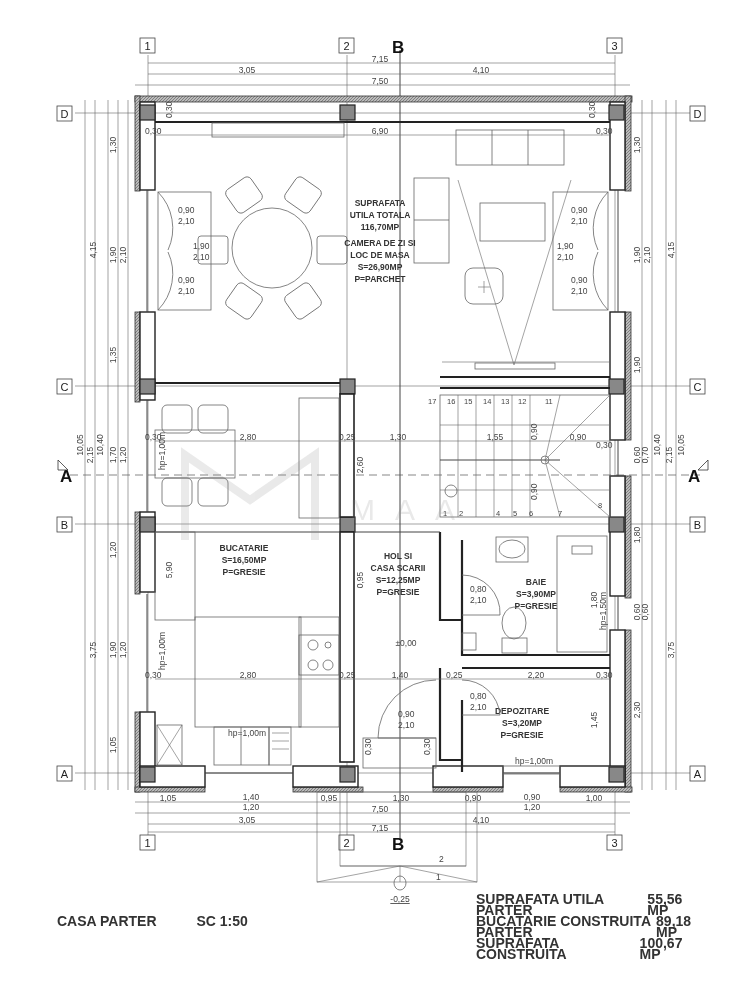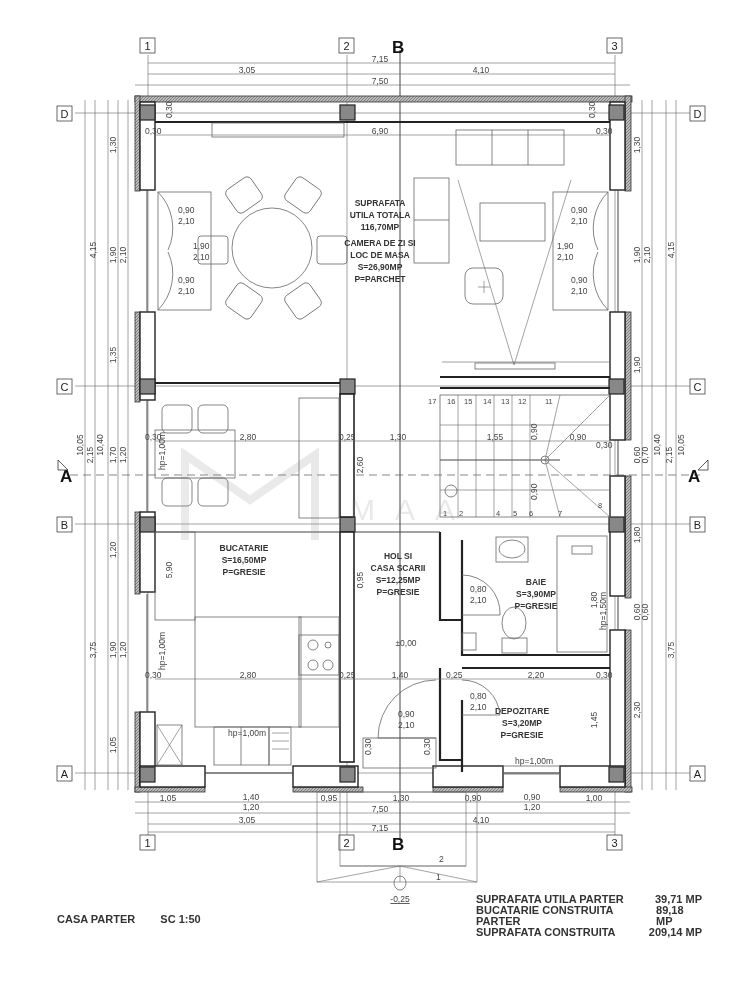--- a/index.html
+++ b/index.html
@@ -4,21 +4,21 @@
 <style>
   html, body { margin: 0; padding: 0; background: #ffffff; }
   body { width: 740px; height: 1000px; position: relative; overflow: hidden;
          font-family: "Liberation Sans", sans-serif; color: #222; }
   svg { position: absolute; left: 0; top: 0; }
   .dim { font-size: 8.5px; fill: #444; font-family: "Liberation Sans", sans-serif; }
   .axis-label { font-size: 11px; fill: #222; font-family: "Liberation Sans", sans-serif; }
   .section-label { font-size: 17px; font-weight: bold; fill: #111; font-family: "Liberation Sans", sans-serif; }
   .room { font-size: 8.5px; font-weight: bold; fill: #333; font-family: "Liberation Sans", sans-serif; }
   .step { font-size: 7.5px; fill: #444; font-family: "Liberation Sans", sans-serif; }
-  .footer { position: absolute; font-size: 11px; font-weight: bold; color: #333; }
+  .footer { position: absolute; font-size: 14px; font-weight: bold; color: #333; }
   .footer-row { display: flex; justify-content: space-between; width: 226px; line-height: 11px; }
   .thin { stroke: #666; stroke-width: 0.6; fill: none; }
   .med { stroke: #444; stroke-width: 1; fill: none; }
   .wall { stroke: #222; stroke-width: 2.2; fill: none; }
   .hatch { fill: url(#hatch); stroke: #333; stroke-width: 0.8; }
   .col { fill: #888; stroke: #222; stroke-width: 1.2; }
   .furn { stroke: #666; stroke-width: 0.8; fill: none; }
   .dash { stroke: #555; stroke-width: 0.7; stroke-dasharray: 8 5; fill: none; }
 </style>
 </head>
@@ -449,29 +449,29 @@
   </g>
 
   <g opacity="0.18">
     <path d="M185,540 L185,455 L250,500 L315,455 L315,540" fill="none" stroke="#888" stroke-width="8"></path>
     <text x="350" y="520" font-size="30" fill="#888" font-family="Liberation Sans, sans-serif" letter-spacing="20">MAA</text>
   </g>
 </svg>
 
 <div class="footer" style="left:57px; top:913px;">
   <span>CASA PARTER</span>
-  <span style="margin-left:22px;">SC 1:50</span>
+  <span style="margin-left:36px;">SC 1:50</span>
 </div>
 
 <div class="footer" style="left:476px; top:894px;">
   <div class="footer-row">
     <span>SUPRAFATA UTILA  PARTER</span>
-    <span>39,71 MP</span>
+    <span>55,56 MP</span>
   </div>
   <div class="footer-row">
     <span>BUCATARIE CONSTRUITA  PARTER</span>
     <span>89,18 MP</span>
   </div>
   <div class="footer-row">
     <span>SUPRAFATA CONSTRUITA</span>
-    <span>209,14 MP</span>
+    <span>100,67 MP</span>
   </div>
 </div>
 
 </body></html>

